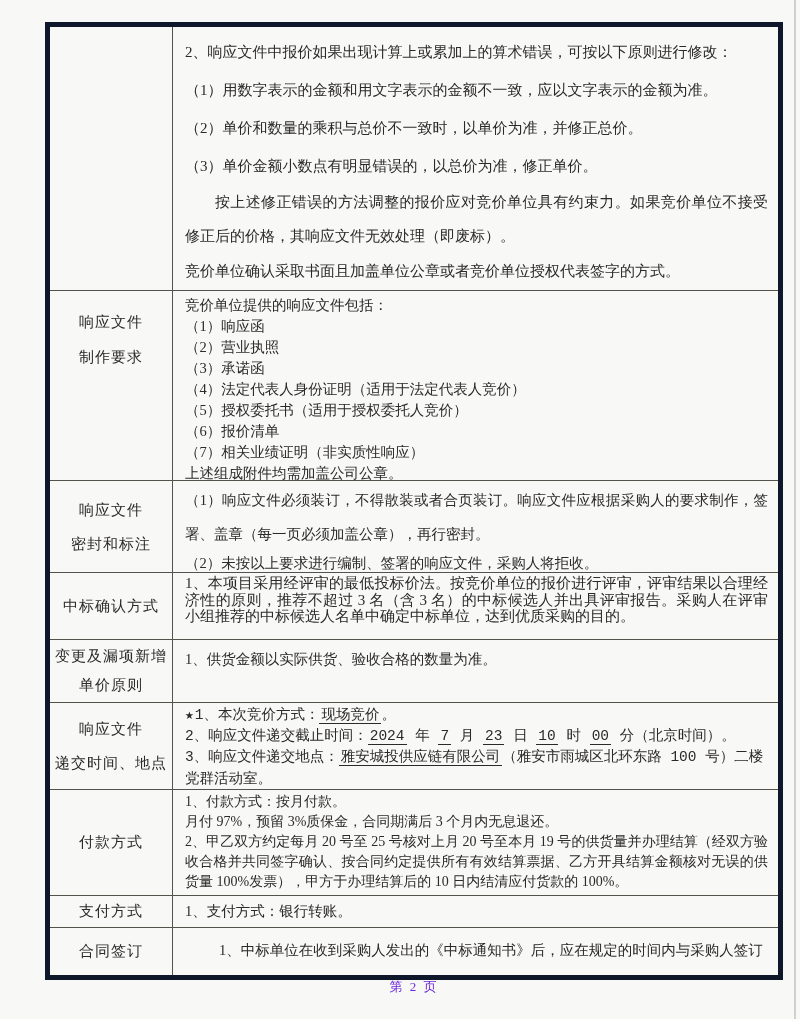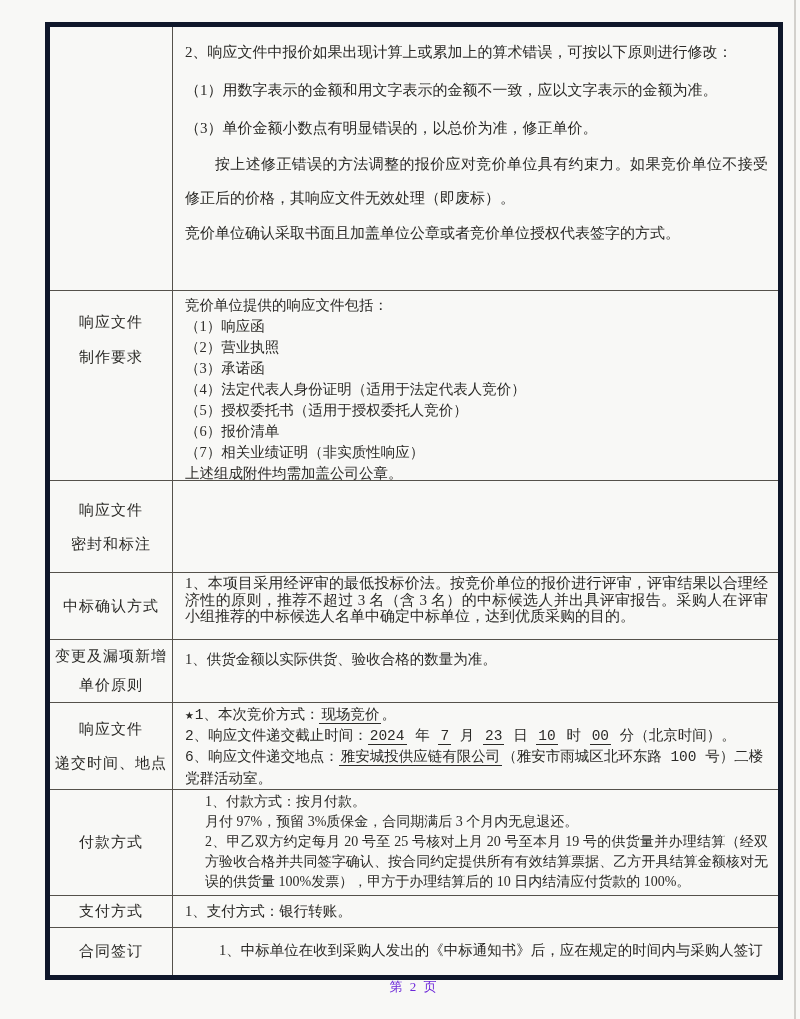--- a/index.html
+++ b/index.html
@@ -97,21 +97,21 @@
   .r-change p { line-height: 20px; font-size: 14.5px; }
   .r-change .hcell .hline { line-height: 29px; }
 
   
   .r-submission .ccell { padding-top: 2px; font-size: 14.5px; font-family: Liberation Mono, monospace; }
   .r-submission p { line-height: 21.2px; }
   .r-submission .hcell .hline { line-height: 34px; }
 
   
   .r-payment .ccell { padding-top: 2px; font-size: 14px; }
-  .r-payment p { line-height: 20px; text-align: justify; margin-left: 20px; }
+  .r-payment p { line-height: 20px; text-align: justify; }
 
   
   .r-paymethod .ccell { padding-top: 5px; }
   .r-paymethod p { line-height: 20px; font-size: 14.5px; }
 
   
   .r-contract .ccell { padding-top: 12px; }
   .r-contract p { line-height: 20px; font-size: 14.5px; margin-left: 34px; }
 
   .u {
@@ -136,20 +136,21 @@
 
 <div class="scan-edge"></div>
 
 <div class="doc-table">
 
   <div class="row r-correction">
     <div class="hcell"></div>
     <div class="ccell">
       <p class="sp">2、响应文件中报价如果出现计算上或累加上的算术错误，可按以下原则进行修改：</p>
       <p class="sp">（1）用数字表示的金额和用文字表示的金额不一致，应以文字表示的金额为准。</p>
+      <p class="sp">（2）单价和数量的乘积与总价不一致时，以单价为准，并修正总价。</p>
       <p class="sp">（3）单价金额小数点有明显错误的，以总价为准，修正单价。</p>
       <p class="wrap">按上述修正错误的方法调整的报价应对竞价单位具有约束力。如果竞价单位不接受修正后的价格，其响应文件无效处理（即废标）。</p>
       <p class="lastp">竞价单位确认采取书面且加盖单位公章或者竞价单位授权代表签字的方式。</p>
     </div>
   </div>
 
   <div class="row r-preparation">
     <div class="hcell top">
       <span class="hline">响应文件</span>
       <span class="hline">制作要求</span>
@@ -165,20 +166,24 @@
       <p>（7）相关业绩证明（非实质性响应）</p>
       <p>上述组成附件均需加盖公司公章。</p>
     </div>
   </div>
 
   <div class="row r-sealing">
     <div class="hcell">
       <span class="hline">响应文件</span>
       <span class="hline">密封和标注</span>
     </div>
+    <div class="ccell">
+      <p class="p1">（1）响应文件必须装订，不得散装或者合页装订。响应文件应根据采购人的要求制作，签署、盖章（每一页必须加盖公章），再行密封。</p>
+      <p class="p2">（2）未按以上要求进行编制、签署的响应文件，采购人将拒收。</p>
+    </div>
   </div>
 
   <div class="row r-award">
     <div class="hcell">
       <span class="hline">中标确认方式</span>
     </div>
     <div class="ccell">
       <p>1、本项目采用经评审的最低投标价法。按竞价单位的报价进行评审，评审结果以合理经济性的原则，推荐不超过 3 名（含 3 名）的中标候选人并出具评审报告。采购人在评审小组推荐的中标候选人名单中确定中标单位，达到优质采购的目的。</p>
     </div>
   </div>
@@ -199,21 +204,21 @@
       <span class="hline">递交时间、地点</span>
     </div>
     <div class="ccell">
       <p>
         <span class="star">★</span><span>1、本次竞价方式：</span><span class="u">现场竞价</span><span>。</span>
       </p>
       <p>
         <span>2、响应文件递交截止时间：</span><span class="u">2024</span><span> 年 </span><span class="u">7</span><span> 月 </span><span class="u">23</span><span> 日 </span><span class="u">10</span><span> 时 </span><span class="u">00</span><span> 分（北京时间）。</span>
       </p>
       <p>
-        <span>6、响应文件递交地点：</span><span class="u">雅安城投供应链有限公司</span><span>（雅安市雨城区北环东路 100 号）二楼党群活动室。</span>
+        <span>3、响应文件递交地点：</span><span class="u">雅安城投供应链有限公司</span><span>（雅安市雨城区北环东路 100 号）二楼党群活动室。</span>
       </p>
     </div>
   </div>
 
   <div class="row r-payment">
     <div class="hcell">
       <span class="hline">付款方式</span>
     </div>
     <div class="ccell">
       <p>1、付款方式：按月付款。</p>

